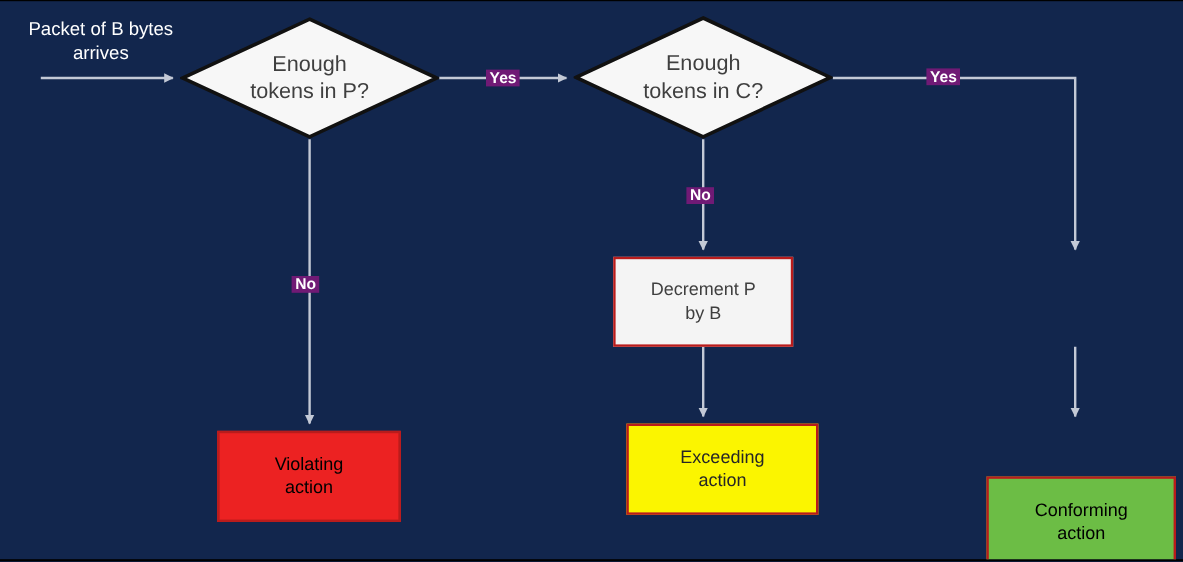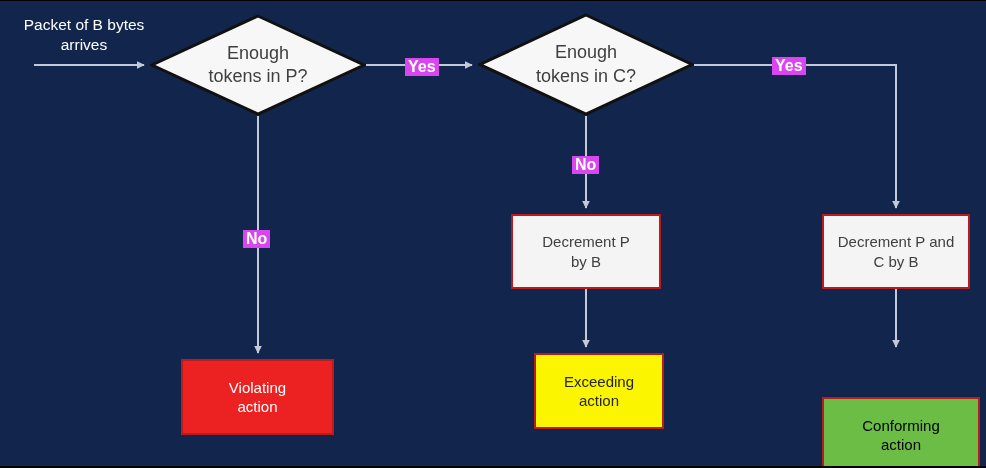--- a/index.html
+++ b/index.html
@@ -59,21 +59,21 @@
     border: 2px solid #b91c1c;
     font-size: 15px;
     white-space: pre-line;
   }
   .rect-process {
     background: #f4f4f4;
     color: #3f3f3f;
   }
   .rect-violating {
     background: #ec2222;
-    color: #ffffff;
+    color: #000000;
   }
   .rect-exceeding {
     background: #fbf500;
     color: #262626;
   }
   .rect-conforming {
     background: #6cbd45;
     color: #000000;
     margin-top: 44px;
   }
@@ -83,23 +83,23 @@
     position: absolute;
     color: #ffffff;
     font-size: 15.5px;
     line-height: 1.30;
     text-align: center;
     white-space: pre-line;
   }
   .edgelabel {
     position: absolute;
     color: #ffffff;
-    font-size: 16px;
+    font-size: 13px;
     font-weight: bold;
-    background: #d946ef;
+    background: #701a75;
     padding: 0 3px;
     line-height: 1.1;
     white-space: nowrap;
   }
 </style>
 </head>
 <body>
 
 <div id="canvas">
 
@@ -145,31 +145,27 @@
     </svg>
     <span class="dlabel">Enough
 tokens in C?</span>
   </div>
 
   <div class="node rect rect-process" style="left:511px; top:213px; width:150px; height:75px;">
     <span>Decrement P
 by B</span>
   </div>
 
-  <div class="node rect rect-process" style="left:822px; top:213px; width:148px; height:75px;">
-    <span>Decrement P and
-C by B</span>
-  </div>
 
   <div class="node rect rect-violating" style="left:181px; top:358px; width:153px; height:76px;">
     <span>Violating
 action</span>
   </div>
 
-  <div class="node rect rect-exceeding" style="left:534px; top:352px; width:130px; height:76px;">
+  <div class="node rect rect-exceeding" style="left:522px; top:352px; width:160px; height:76px;">
     <span>Exceeding
 action</span>
   </div>
 
   <div class="node rect rect-conforming" style="left:822px; top:352px; width:158px; height:76px;">
     <span>Conforming
 action</span>
   </div>
 
   <div class="edgelabel" style="left:405px; top:57px;">Yes</div>

